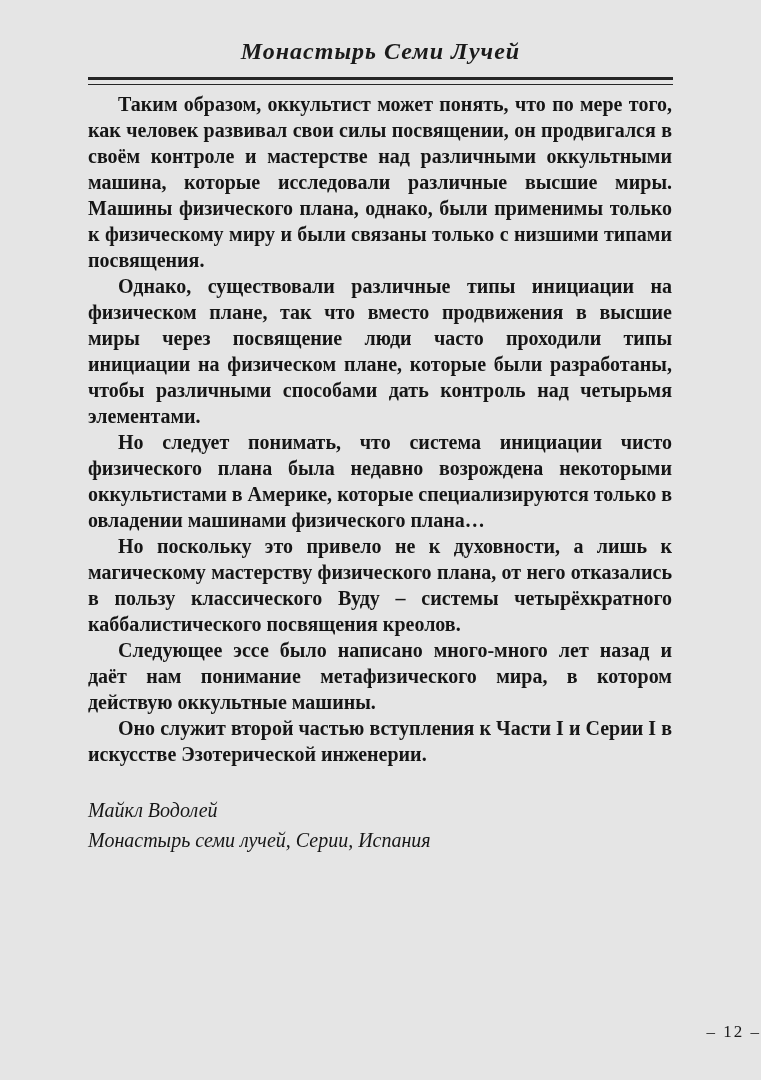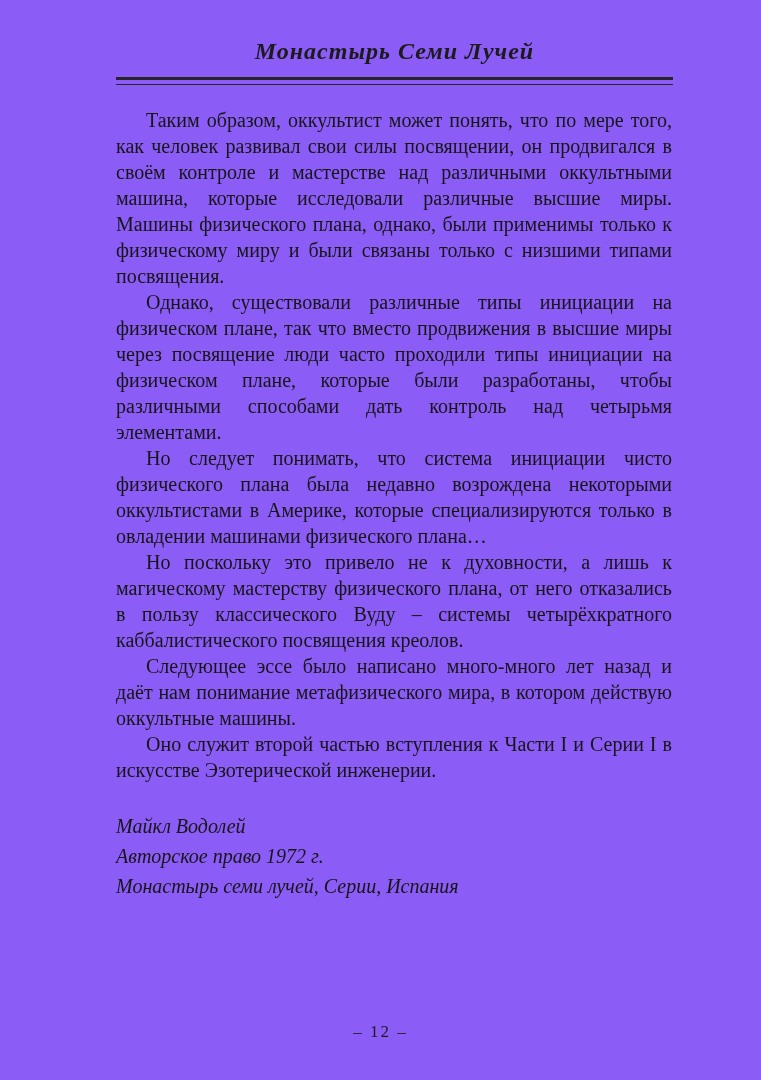--- a/index.html
+++ b/index.html
@@ -5,68 +5,67 @@
   html, body {
     margin: 0;
     padding: 0;
     background: #ffffff;
   }
   .page {
     position: relative;
     width: 761px;
     height: 1080px;
     margin: 0 auto;
-    background: #8b5cf6;
+    background: #e5e5e5;
     box-sizing: border-box;
     font-family: "Liberation Serif", "DejaVu Serif", serif;
     color: #161616;
     overflow: hidden;
-    padding-left: 28px;
   }
   .running-header {
     text-align: center;
     padding-top: 38px;
     font-style: italic;
     font-weight: bold;
     font-size: 24px;
     letter-spacing: 1px;
     color: #1b1b1b;
   }
   .header-rule {
     margin: 12px 88px 0 88px;
     height: 4px;
     border-top: 3px solid #262626;
     border-bottom: 1px solid #262626;
   }
   .body-text {
-    margin: 22px 89px 0 88px;
+    margin: 6px 89px 0 88px;
     font-size: 20px;
     line-height: 26px;
     text-align: justify;
-    font-weight: 400;
+    font-weight: 700;
   }
   .body-text p {
     margin: 0;
     padding: 0;
     text-indent: 30px;
   }
   .signature {
     margin: 28px 89px 0 88px;
     text-align: left;
     font-style: italic;
     font-size: 20px;
     line-height: 30px;
     font-weight: 500;
   }
   .page-number {
     position: absolute;
     left: 0;
     right: 0;
     bottom: 38px;
-    text-align: center;
+    text-align: right;
     font-size: 17px;
     letter-spacing: 2px;
     color: #1b1b1b;
   }
 </style>
 </head>
 <body>
 
 <div class="page">
 
@@ -78,19 +77,18 @@
     <p>Таким образом, оккультист может понять, что по мере того, как человек развивал свои силы посвящении, он продвигался в своём контроле и мастерстве над различными оккультными машина, которые исследовали различные высшие миры. Машины физического плана, однако, были применимы только к физическому миру и были связаны только с низшими типами посвящения.</p>
     <p>Однако, существовали различные типы инициации на физическом плане, так что вместо продвижения в высшие миры через посвящение люди часто проходили типы инициации на физическом плане, которые были разработаны, чтобы различными способами дать контроль над четырьмя элементами.</p>
     <p>Но следует понимать, что система инициации чисто физического плана была недавно возрождена некоторыми оккультистами в Америке, которые специализируются только в овладении машинами физического плана…</p>
     <p>Но поскольку это привело не к духовности, а лишь к магическому мастерству физического плана, от него отказались в пользу классического Вуду – системы четырёхкратного каббалистического посвящения креолов.</p>
     <p>Следующее эссе было написано много-много лет назад и даёт нам понимание метафизического мира, в котором действую оккультные машины.</p>
     <p>Оно служит второй частью вступления к Части I и Серии I в искусстве Эзотерической инженерии.</p>
   </div>
 
   <div class="signature">
     <div>Майкл Водолей</div>
-    <div>Авторское право 1972 г.</div>
     <div>Монастырь семи лучей, Серии, Испания</div>
   </div>
 
   <div class="page-number">–  12  –</div>
 
 </div>
 
 </body></html>

